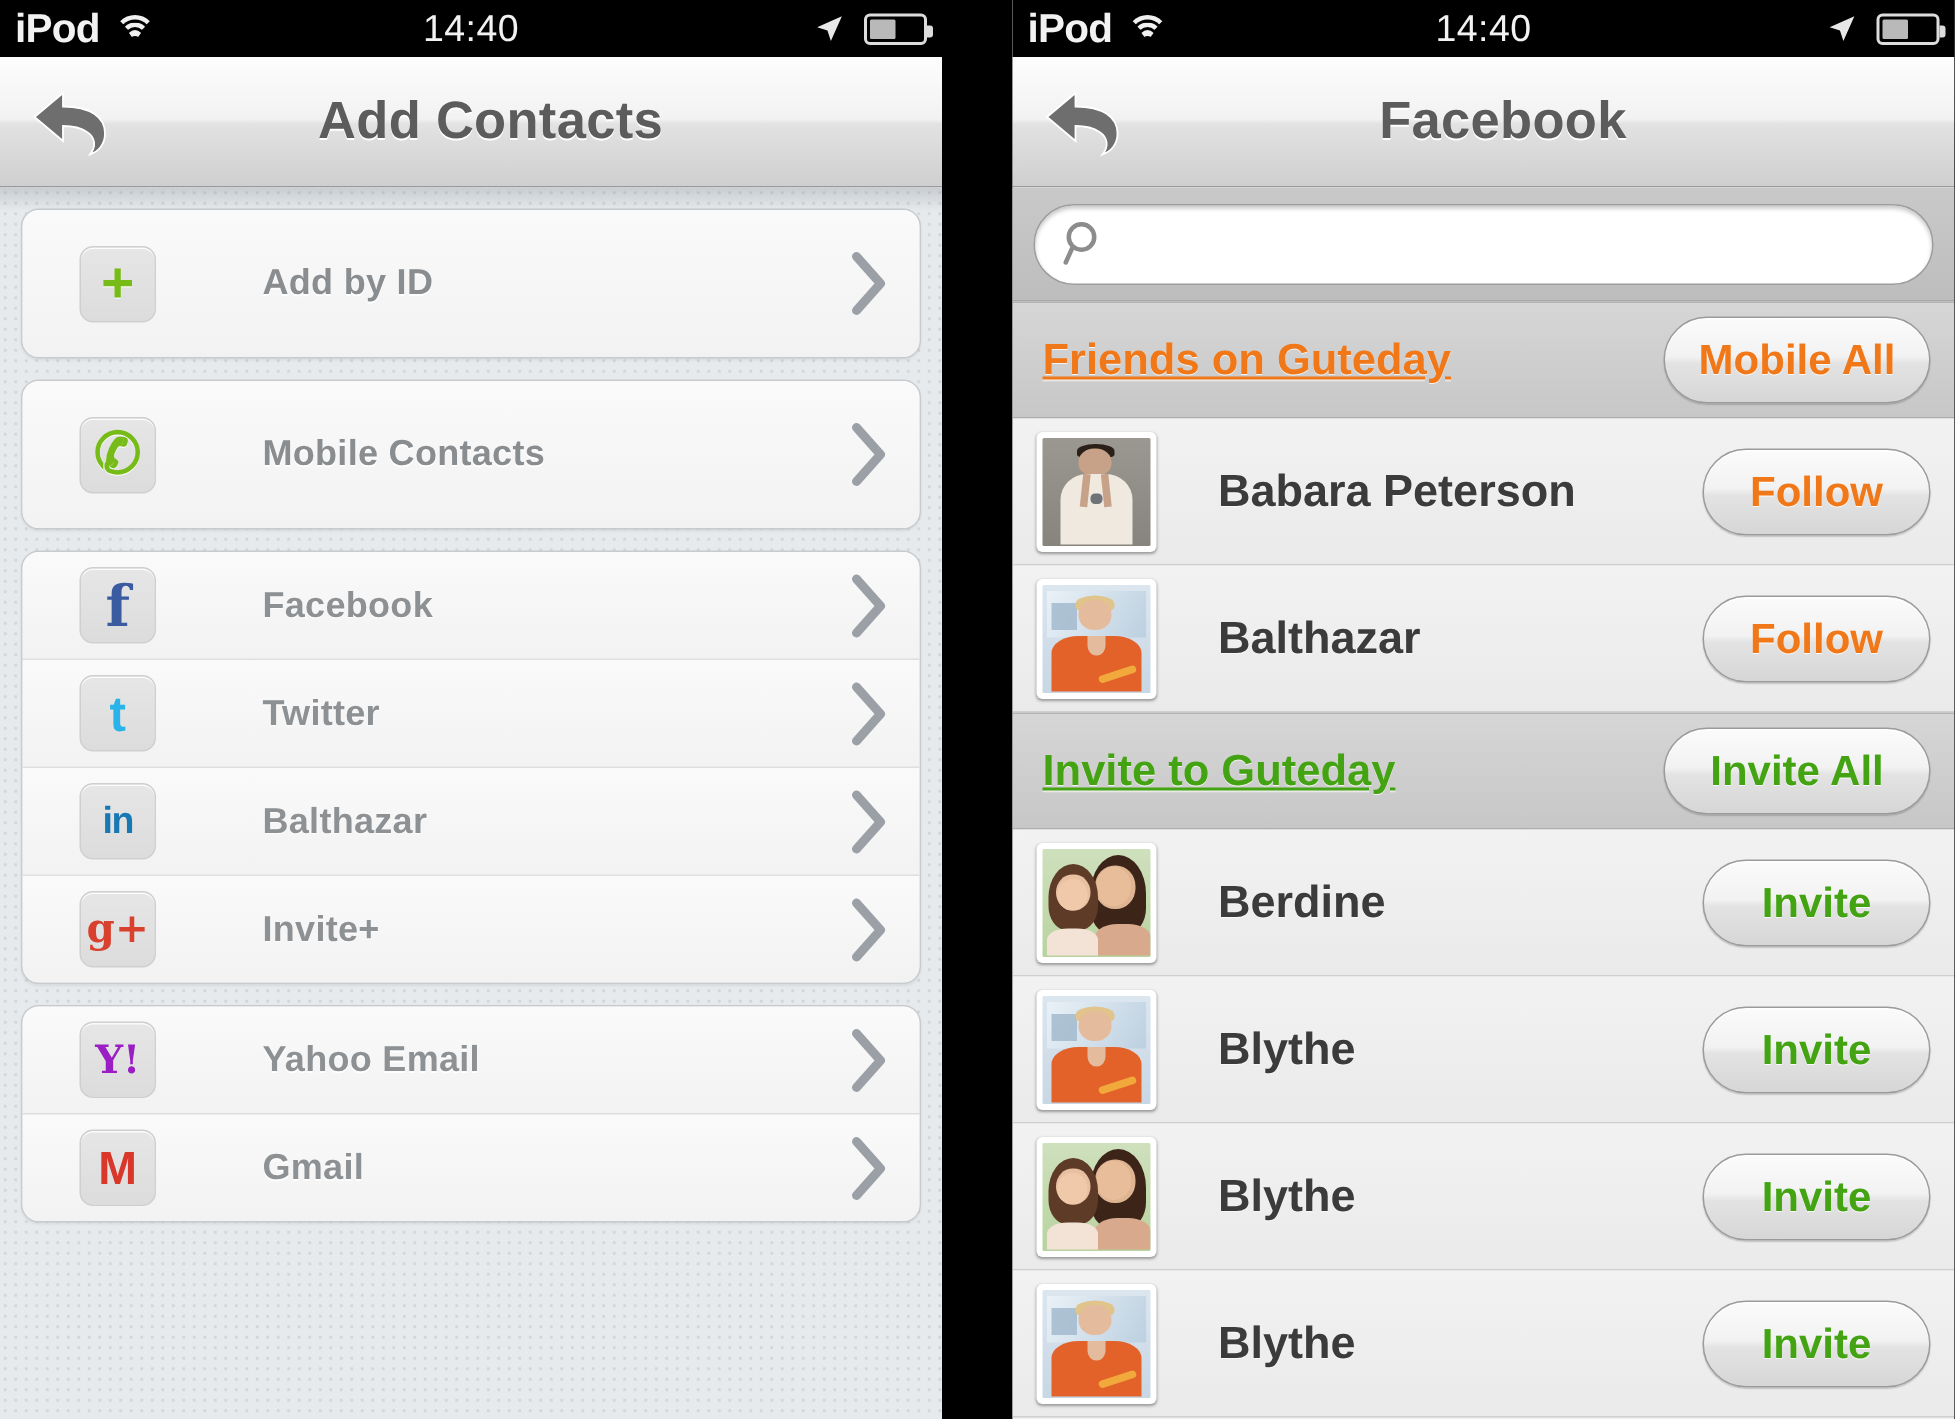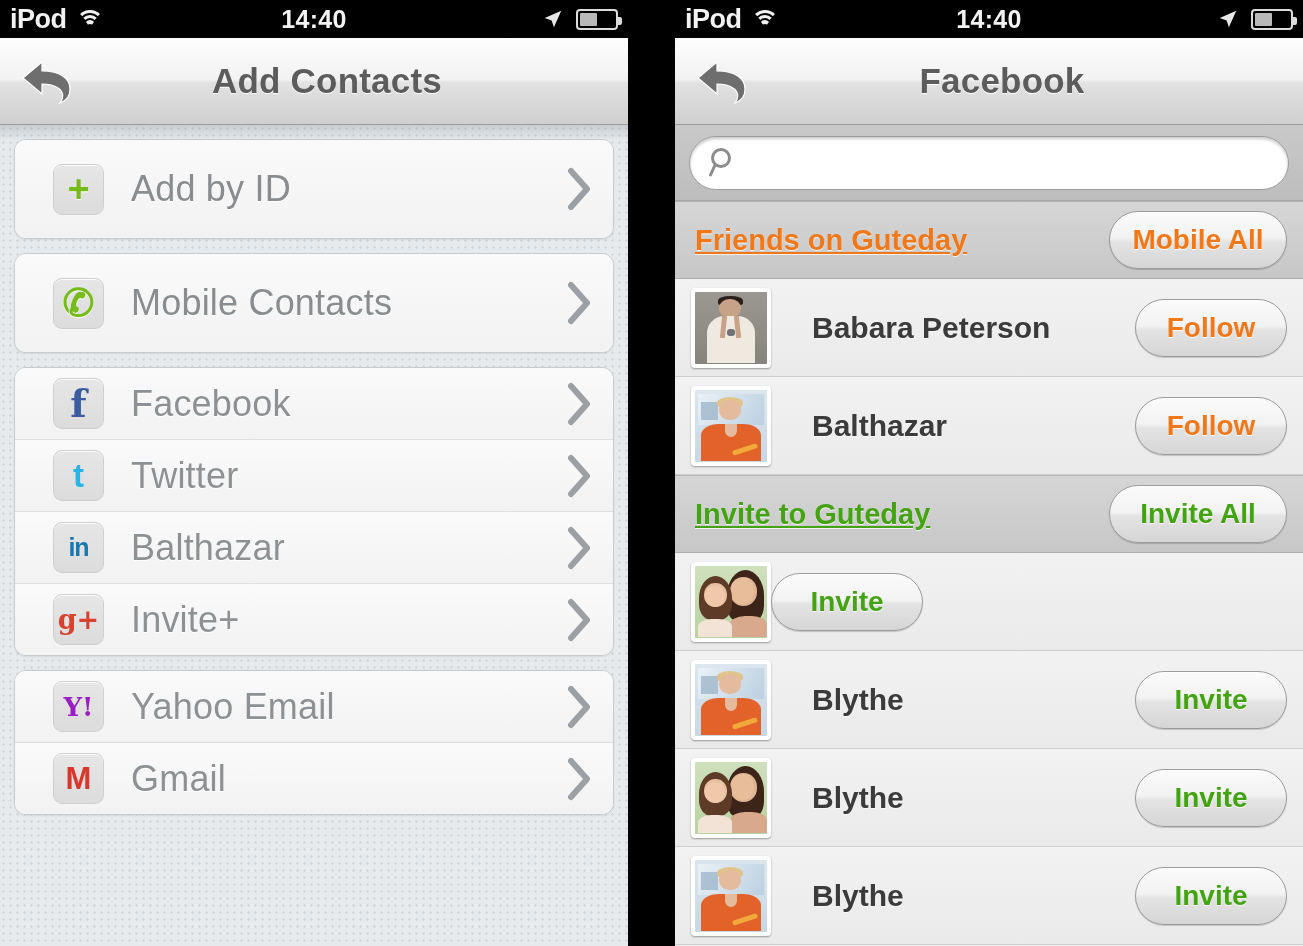--- a/index.html
+++ b/index.html
@@ -17,21 +17,21 @@
 
   
   .statusbar{
     position:relative;height:38px;background:#000;color:#f2f2f2;
     display:flex;align-items:center;box-sizing:border-box;padding:0 10px;
   }
   .sb-left{display:flex;align-items:center;gap:9px;}
   .sb-carrier{font-size:27px;font-weight:bold;letter-spacing:-.5px;line-height:1;}
   .sb-time{
     position:absolute;left:0;right:0;text-align:center;
-    font-size:25px;font-weight:bold;letter-spacing:.3px;pointer-events:none;
+    font-size:25px;font-weight:normal;letter-spacing:.3px;pointer-events:none;
   }
   .sb-right{margin-left:auto;display:flex;align-items:center;gap:12px;}
 
   .wifi{width:28px;height:21px;position:relative;display:block;}
   .wifi i{
     position:absolute;left:50%;border:3.2px solid #f0f0f0;border-bottom-color:transparent;
     border-left-color:transparent;border-right-color:transparent;border-radius:50%;
     transform:translateX(-50%);
   }
   .wifi i.a{width:22px;height:22px;top:1px;}
@@ -83,22 +83,22 @@
   .card .row + .row{border-top:1px solid #dcdedf;}
   .card.tall .row{height:98px;}
   .rowicon{
     width:49px;height:49px;border-radius:9px;margin-left:22px;margin-right:27px;
     background:linear-gradient(to bottom,#e6e6e6,#dcdcdc);
     border:1px solid #cfcfcf;box-shadow:0 1px 0 rgba(255,255,255,.85) inset;
     display:flex;align-items:center;justify-content:center;flex:none;
     font-weight:bold;
   }
   .rowlabel{
-    font-size:36px;font-weight:normal;color:#8e9193;text-shadow:0 1px 0 #fff;
-    flex:1;letter-spacing:.2px;
+    font-size:24px;font-weight:bold;color:#8e9193;text-shadow:0 1px 0 #fff;
+    flex:1;letter-spacing:.2px;margin-left:44px;
   }
   .card.tall .rowlabel{color:#8a8d8f;}
   .chev{flex:none;margin-right:4px;}
 
   
   .g-plus{color:#76bb17;font-size:38px;line-height:1;font-weight:bold;text-shadow:0 1px 0 #fff;}
   .g-fb{color:#3a5ba0;font-size:38px;line-height:38px;font-weight:bold;font-family:"DejaVu Serif",serif;}
   .g-tw{color:#28b4e8;font-size:33px;line-height:1;font-weight:bold;}
   .g-li{color:#1878b4;font-size:25px;line-height:1;font-weight:bold;letter-spacing:-1px;}
   .g-gp{font-size:27px;line-height:1;font-weight:bold;color:#d9412f;font-family:"DejaVu Serif",serif;}
@@ -385,20 +385,21 @@
                 <span class="hairR"></span>
                 <span class="headR"></span>
                 <span class="faceR"></span>
                 <span class="hairL"></span>
                 <span class="headL"></span>
                 <span class="faceL"></span>
                 <span class="bodyR"></span>
                 <span class="bodyL"></span>
               </div>
             </span>
+            <span class="pname">Berdine</span>
             <div class="pillbtn small" style="color:#44a312">Invite</div>
           </div>
           <div class="prow">
             <span class="avatar">
               <div class="av-woman">
                 <span class="win"></span>
                 <span class="bar"></span>
                 <span class="hair"></span>
                 <span class="head"></span>
                 <span class="shirt"></span>

